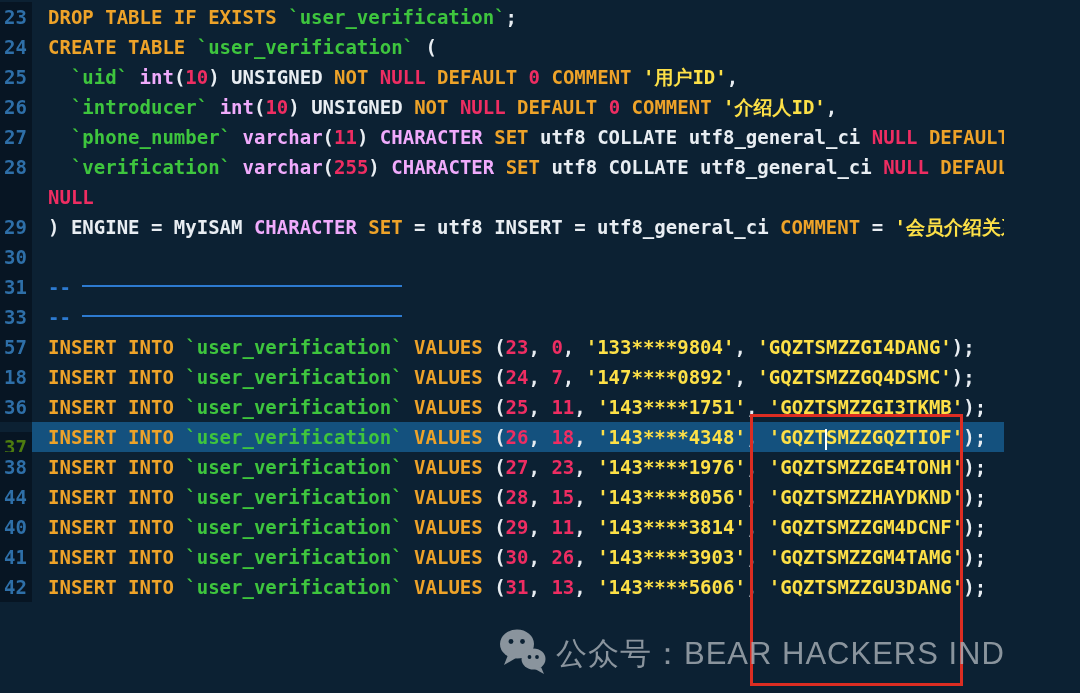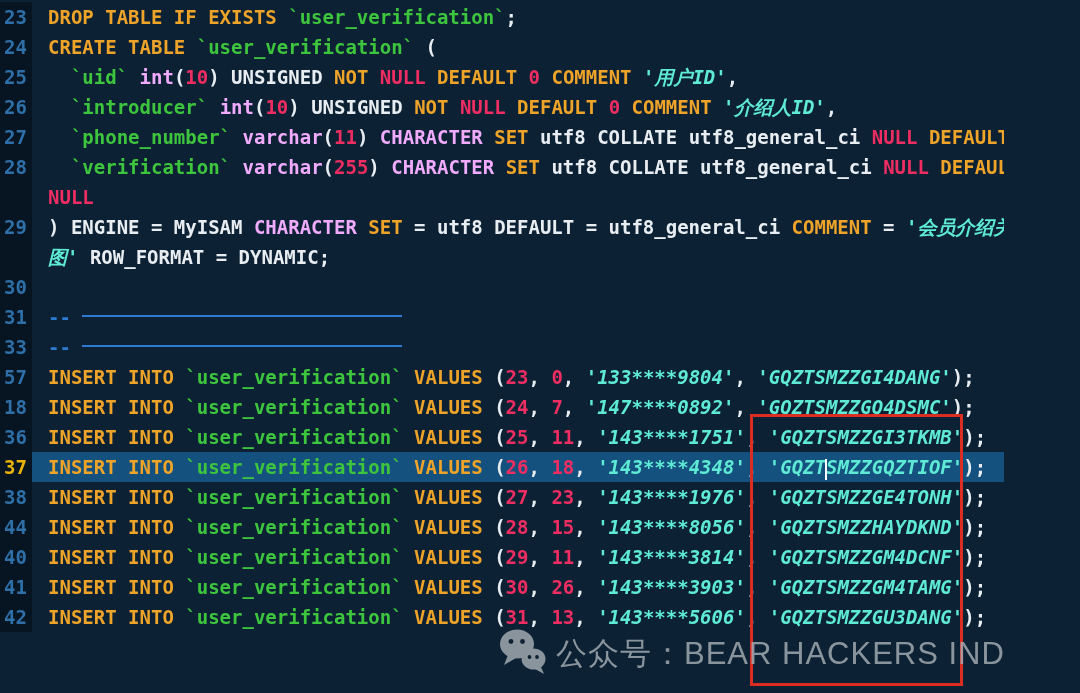--- a/index.html
+++ b/index.html
@@ -13,26 +13,26 @@
     font-size:19px;
   }
   #code-area{position:absolute;top:2px;left:0;width:1080px;}
   .row{display:flex;height:30px;line-height:30px;}
   .gutter{
     flex:0 0 32px;width:32px;box-sizing:border-box;
     background:#071523;color:#2e6fa8;
     text-align:right;padding-right:5px;
     font-size:19px;user-select:none;
   }
-  .row.active .gutter{color:#eab308;}
+  .row.active .gutter{color:#4d7c0f;margin-top:10px;}
   .code{flex:1 1 auto;padding-left:16px;white-space:pre;color:#e8edf2;}
   .row.active .code{background:#14517e;}
   .seg-kw{color:#eea329;}
   .seg-id{color:#3ec53e;}
-  .seg-str{color:#5eead4;font-style:italic;}
+  .seg-str{color:#fde047;}
   .seg-typ{color:#f0abfc;}
   .seg-num{color:#ee2d62;}
   .seg-pun{color:#e8edf2;}
   .seg-com{color:#2d7ad0;}
   .seg-comi{color:#2d7ad0;font-style:italic;}
   .dashline{
     display:inline-block;height:2px;background:#2d7ad0;
     vertical-align:middle;margin-bottom:5px;
   }
   .caret{
@@ -84,25 +84,21 @@
       <div class="row">
         <div class="gutter">28</div>
         <div class="code"><span class="seg-pun">  </span><span class="seg-id">`verification`</span><span class="seg-pun"> </span><span class="seg-typ">varchar</span><span class="seg-pun">(</span><span class="seg-num">255</span><span class="seg-pun">) </span><span class="seg-typ">CHARACTER </span><span class="seg-kw">SET </span><span class="seg-pun">utf8 COLLATE utf8_general_ci </span><span class="seg-num">NULL </span><span class="seg-kw">DEFAULT</span></div>
       </div>
       <div class="row">
         <div class="gutter"></div>
         <div class="code"><span class="seg-num">NULL</span></div>
       </div>
       <div class="row">
         <div class="gutter">29</div>
-        <div class="code"><span class="seg-pun">) ENGINE = MyISAM </span><span class="seg-typ">CHARACTER </span><span class="seg-kw">SET </span><span class="seg-pun">= utf8 DEFAULT = utf8_general_ci </span><span class="seg-kw">COMMENT </span><span class="seg-pun">= </span><span class="seg-str">'会员介绍关系</span></div>
-      </div>
-      <div class="row">
-        <div class="gutter"></div>
-        <div class="code"><span class="seg-str">图'</span><span class="seg-pun"> ROW_FORMAT = DYNAMIC;</span></div>
+        <div class="code"><span class="seg-pun">) ENGINE = MyISAM </span><span class="seg-typ">CHARACTER </span><span class="seg-kw">SET </span><span class="seg-pun">= utf8 INSERT = utf8_general_ci </span><span class="seg-kw">COMMENT </span><span class="seg-pun">= </span><span class="seg-str">'会员介绍关系</span></div>
       </div>
       <div class="row">
         <div class="gutter">30</div>
         <div class="code"></div>
       </div>
       <div class="row">
         <div class="gutter">31</div>
         <div class="code"><span class="seg-com">-- </span><span class="dashline" style="width: 320px;"></span></div>
       </div>
       <div class="row">

